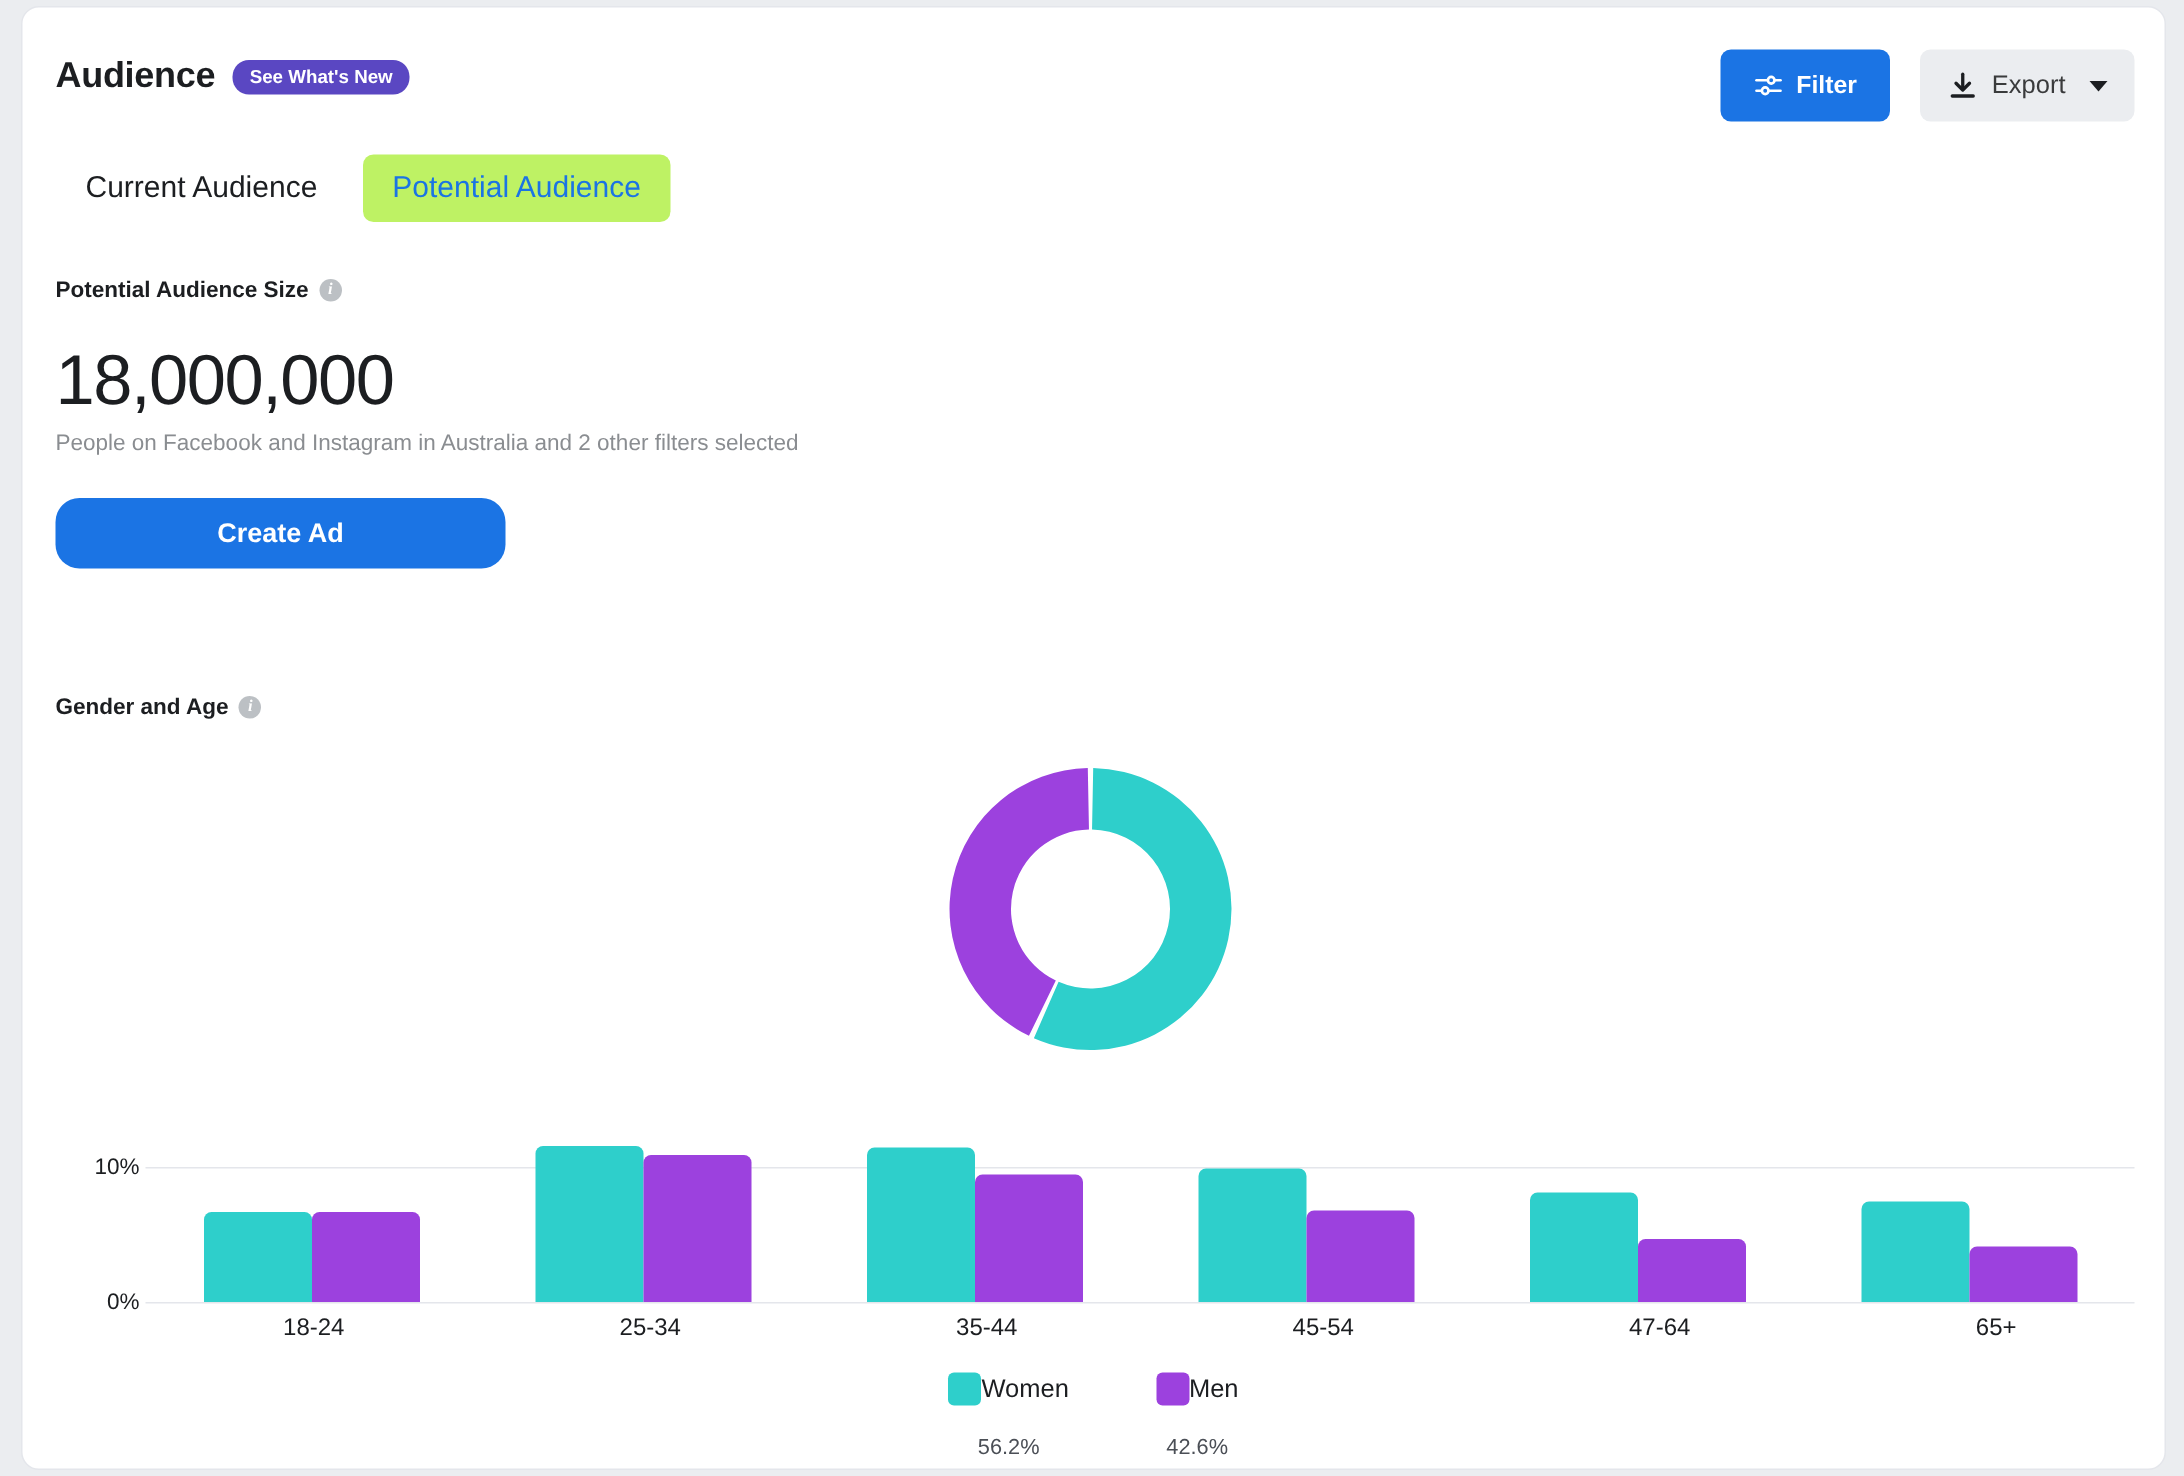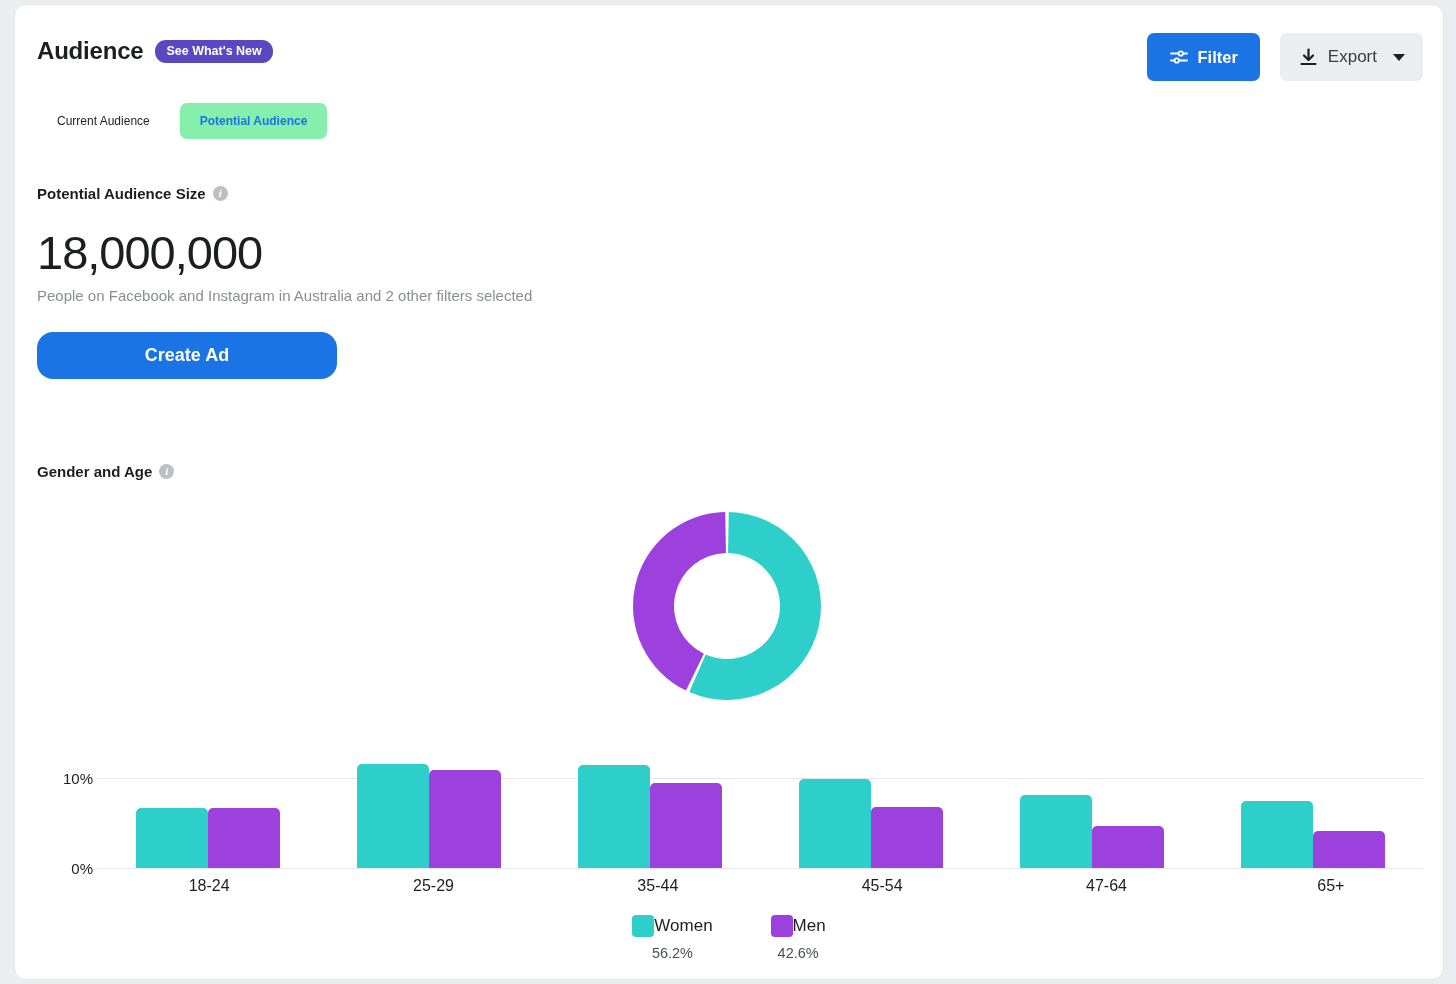--- a/index.html
+++ b/index.html
@@ -63,26 +63,26 @@
     border-top: 7px solid #1c1e21;
     border-left-color: transparent; border-right-color: transparent;
   }
 
   
   .tabs {
     position: absolute; left: 22px; top: 98px;
     display: flex; align-items: center; gap: 10px;
   }
   .tab {
-    font-size: 12px; color: #1c1e21;
+    font-size: 20px; color: #1c1e21;
     padding: 11px 20px; border-radius: 7px;
     cursor: pointer; white-space: nowrap;
   }
   .tab.active {
-    background: #86efac; color: #1b74e4; font-weight: bold;
+    background: #bef264; color: #1b74e4; font-weight: normal;
   }
 
   
   .section-label {
     display: flex; align-items: center; gap: 7px;
     font-size: 15px; font-weight: bold; color: #1c1e21;
   }
   .info-icon {
     display: inline-flex; align-items: center; justify-content: center;
     width: 15px; height: 15px; border-radius: 50%;
@@ -155,21 +155,21 @@
   .legend {
     position: absolute; left: 0; right: 0; top: 910px;
     display: flex; justify-content: center; gap: 58px;
   }
   .legend-item { display: flex; flex-direction: column; align-items: center; }
   .legend-top { display: flex; align-items: center; }
   .swatch { width: 22px; height: 22px; border-radius: 4px; }
   .swatch.women { background: #2ecfcb; }
   .swatch.men { background: #9c41de; }
   .legend-name { font-size: 17px; color: #1c1e21; }
-  .legend-pct { font-size: 14.5px; color: #4b4f56; margin-top: 8px; }
+  .legend-pct { font-size: 14.5px; color: #4b4f56; margin-top: 20px; }
 </style>
 </head>
 <body>
 
 <div class="page">
   <div class="card">
 
     <div class="header">
       <div class="title-row">
         <span class="page-title">Audience</span>
@@ -265,21 +265,21 @@
           </div>
           <div class="group">
             <div class="bar women" style="height: 66.6px;"></div>
             <div class="bar men" style="height: 36.9px;"></div>
           </div>
         </div>
     </div>
 
     <div class="x-labels" id="x-labels">
         <div class="x-label">18-24</div>
-        <div class="x-label">25-29</div>
+        <div class="x-label">25-34</div>
         <div class="x-label">35-44</div>
         <div class="x-label">45-54</div>
         <div class="x-label">47-64</div>
         <div class="x-label">65+</div>
       </div>
 
     <div class="legend">
       <div class="legend-item">
         <div class="legend-top">
           <span class="swatch women"></span>

